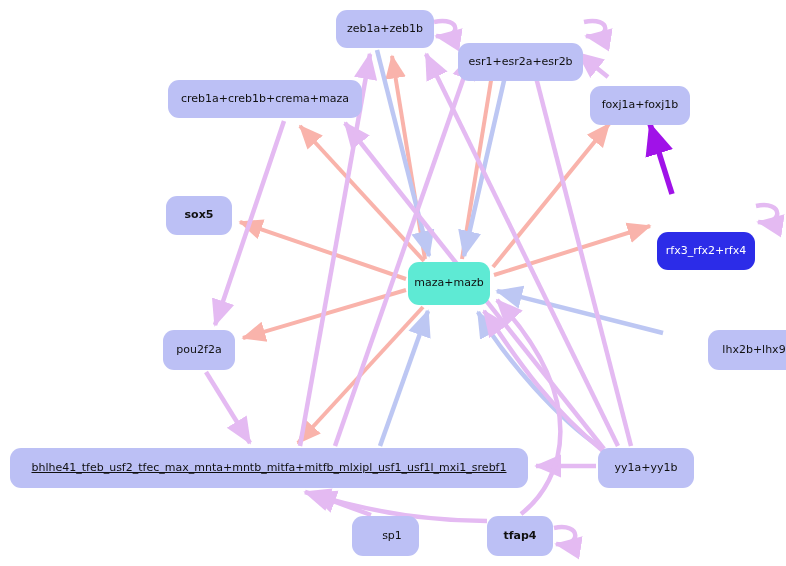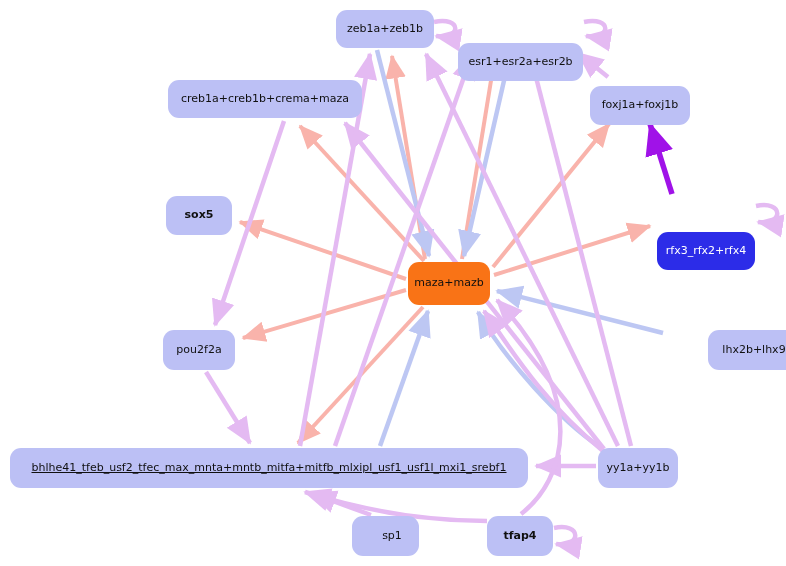--- a/index.html
+++ b/index.html
@@ -18,21 +18,21 @@
     display:flex;align-items:center;justify-content:center;
     border-radius:11px;
     background:#bcc0f5;
     color:#101010;
     font-size:11px;
     line-height:1.1;
     text-align:center;
     white-space:nowrap;
     z-index:5;
   }
-  .node.center{background:#f97316;}
+  .node.center{background:#5eead4;}
   .node.highlight{background:#2c2ce8;color:#ffffff;}
 </style>
 </head>
 <body>
 
 <div id="graph-root">
 
   <svg id="edge-layer" viewBox="0 0 786 566">
     <defs>
       <marker id="ah-pink" markerWidth="7" markerHeight="7" refX="5.6" refY="3" orient="auto" markerUnits="strokeWidth">
@@ -96,17 +96,17 @@
   <div class="node" style="left: 336px; top: 10px; width: 98px; height: 38px;">zeb1a+zeb1b</div>
   <div class="node" style="left: 458px; top: 10px; width: 125px; height: 38px; margin-top: 33px;">esr1+esr2a+esr2b</div>
   <div class="node" style="left: 168px; top: 80px; width: 194px; height: 38px;">creb1a+creb1b+crema+maza</div>
   <div class="node" style="left: 590px; top: 86px; width: 100px; height: 39px;">foxj1a+foxj1b</div>
   <div class="node" style="left: 166px; top: 196px; width: 66px; height: 39px; font-weight: bold;">sox5</div>
   <div class="node highlight" style="left: 657px; top: 184px; width: 98px; height: 38px; margin-top: 48px;">rfx3_rfx2+rfx4</div>
   <div class="node center" style="left: 408px; top: 262px; width: 82px; height: 43px;">maza+mazb</div>
   <div class="node" style="left: 163px; top: 330px; width: 72px; height: 40px;">pou2f2a</div>
   <div class="node" style="left: 666px; top: 330px; width: 92px; height: 40px; margin-left: 42px;">lhx2b+lhx9</div>
   <div class="node" style="left: 10px; top: 448px; width: 518px; height: 40px; text-decoration: underline;">bhlhe41_tfeb_usf2_tfec_max_mnta+mntb_mitfa+mitfb_mlxipl_usf1_usf1l_mxi1_srebf1</div>
-  <div class="node" style="left: 598px; top: 448px; width: 80px; height: 40px;">yy1a+yy1b</div>
+  <div class="node" style="left: 598px; top: 448px; width: 96px; height: 40px;">yy1a+yy1b</div>
   <div class="node" style="left: 352px; top: 516px; width: 67px; height: 40px; padding-left: 13px;">sp1</div>
   <div class="node" style="left: 487px; top: 516px; width: 66px; height: 40px; font-weight: bold;">tfap4</div>
 
 </div>
 
 </body></html>

